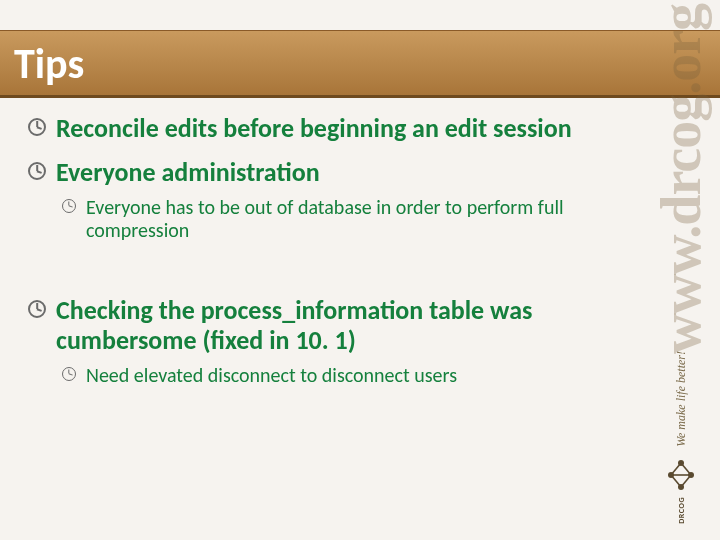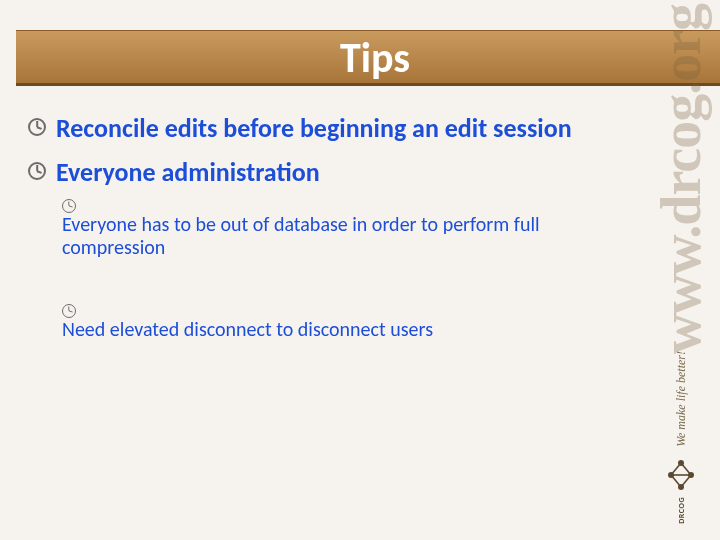--- a/index.html
+++ b/index.html
@@ -4,63 +4,61 @@
 <style>
   * { margin: 0; padding: 0; box-sizing: border-box; }
   html, body { width: 720px; height: 540px; overflow: hidden; }
   body {
     background: #f6f3ef;
     font-family: Calibri, "Segoe UI", Arial, sans-serif;
     position: relative;
   }
   .header-band {
     position: absolute;
-    left: 16px; right: 0;
+    left: 0; right: 0;
     top: 30px;
-    height: 56px;
+    height: 68px;
     background: linear-gradient(#c99a5e, #a87539);
     border-top: 1px solid #8a5a28;
     border-bottom: 3px solid #6e4a1f;
     display: flex;
     align-items: center;
     padding-left: 14px;
-    justify-content: center;
   }
   .header-band h1 {
     color: #ffffff;
     font-size: 42px;
     font-weight: 600;
     font-family: Calibri, "Segoe UI", Arial, sans-serif;
   }
   .content {
     position: absolute;
     top: 100px;
     left: 28px;
     right: 90px;
     bottom: 20px;
-    color: #1d4ed8;
+    color: #15803d;
   }
   .top-item {
     display: flex;
     align-items: flex-start;
     margin-top: 14px;
     margin-bottom: 8px;
   }
   .top-item .txt {
     font-size: 26px;
     font-weight: 700;
     line-height: 1.15;
   }
   .sub-item {
     display: flex;
     align-items: flex-start;
     margin-left: 34px;
     margin-top: 2px;
     margin-bottom: 10px;
-    flex-direction: column;
   }
   .sub-item .txt {
     font-size: 20px;
     font-weight: 400;
     line-height: 1.15;
   }
   .bullet {
     flex: 0 0 auto;
     margin-right: 10px;
     margin-top: 4px;
@@ -169,20 +167,24 @@
     <div class="bullet clock"></div>
     <div class="txt">Everyone administration</div>
   </div>
   <div class="sub-item">
     <div class="bullet clock clock-sm"></div>
     <div class="txt">Everyone has to be out of database in order to perform full compression</div>
   </div>
 
   <div class="gap"></div>
 
+  <div class="top-item">
+    <div class="bullet clock"></div>
+    <div class="txt">Checking the process_information table was cumbersome (fixed in 10. 1)</div>
+  </div>
   <div class="sub-item">
     <div class="bullet clock clock-sm"></div>
     <div class="txt">Need elevated disconnect to disconnect users</div>
   </div>
 
 </div>
 
 <div class="sideband">
   <div class="side-url">www.drcog.org</div>
   <div class="side-logo">

